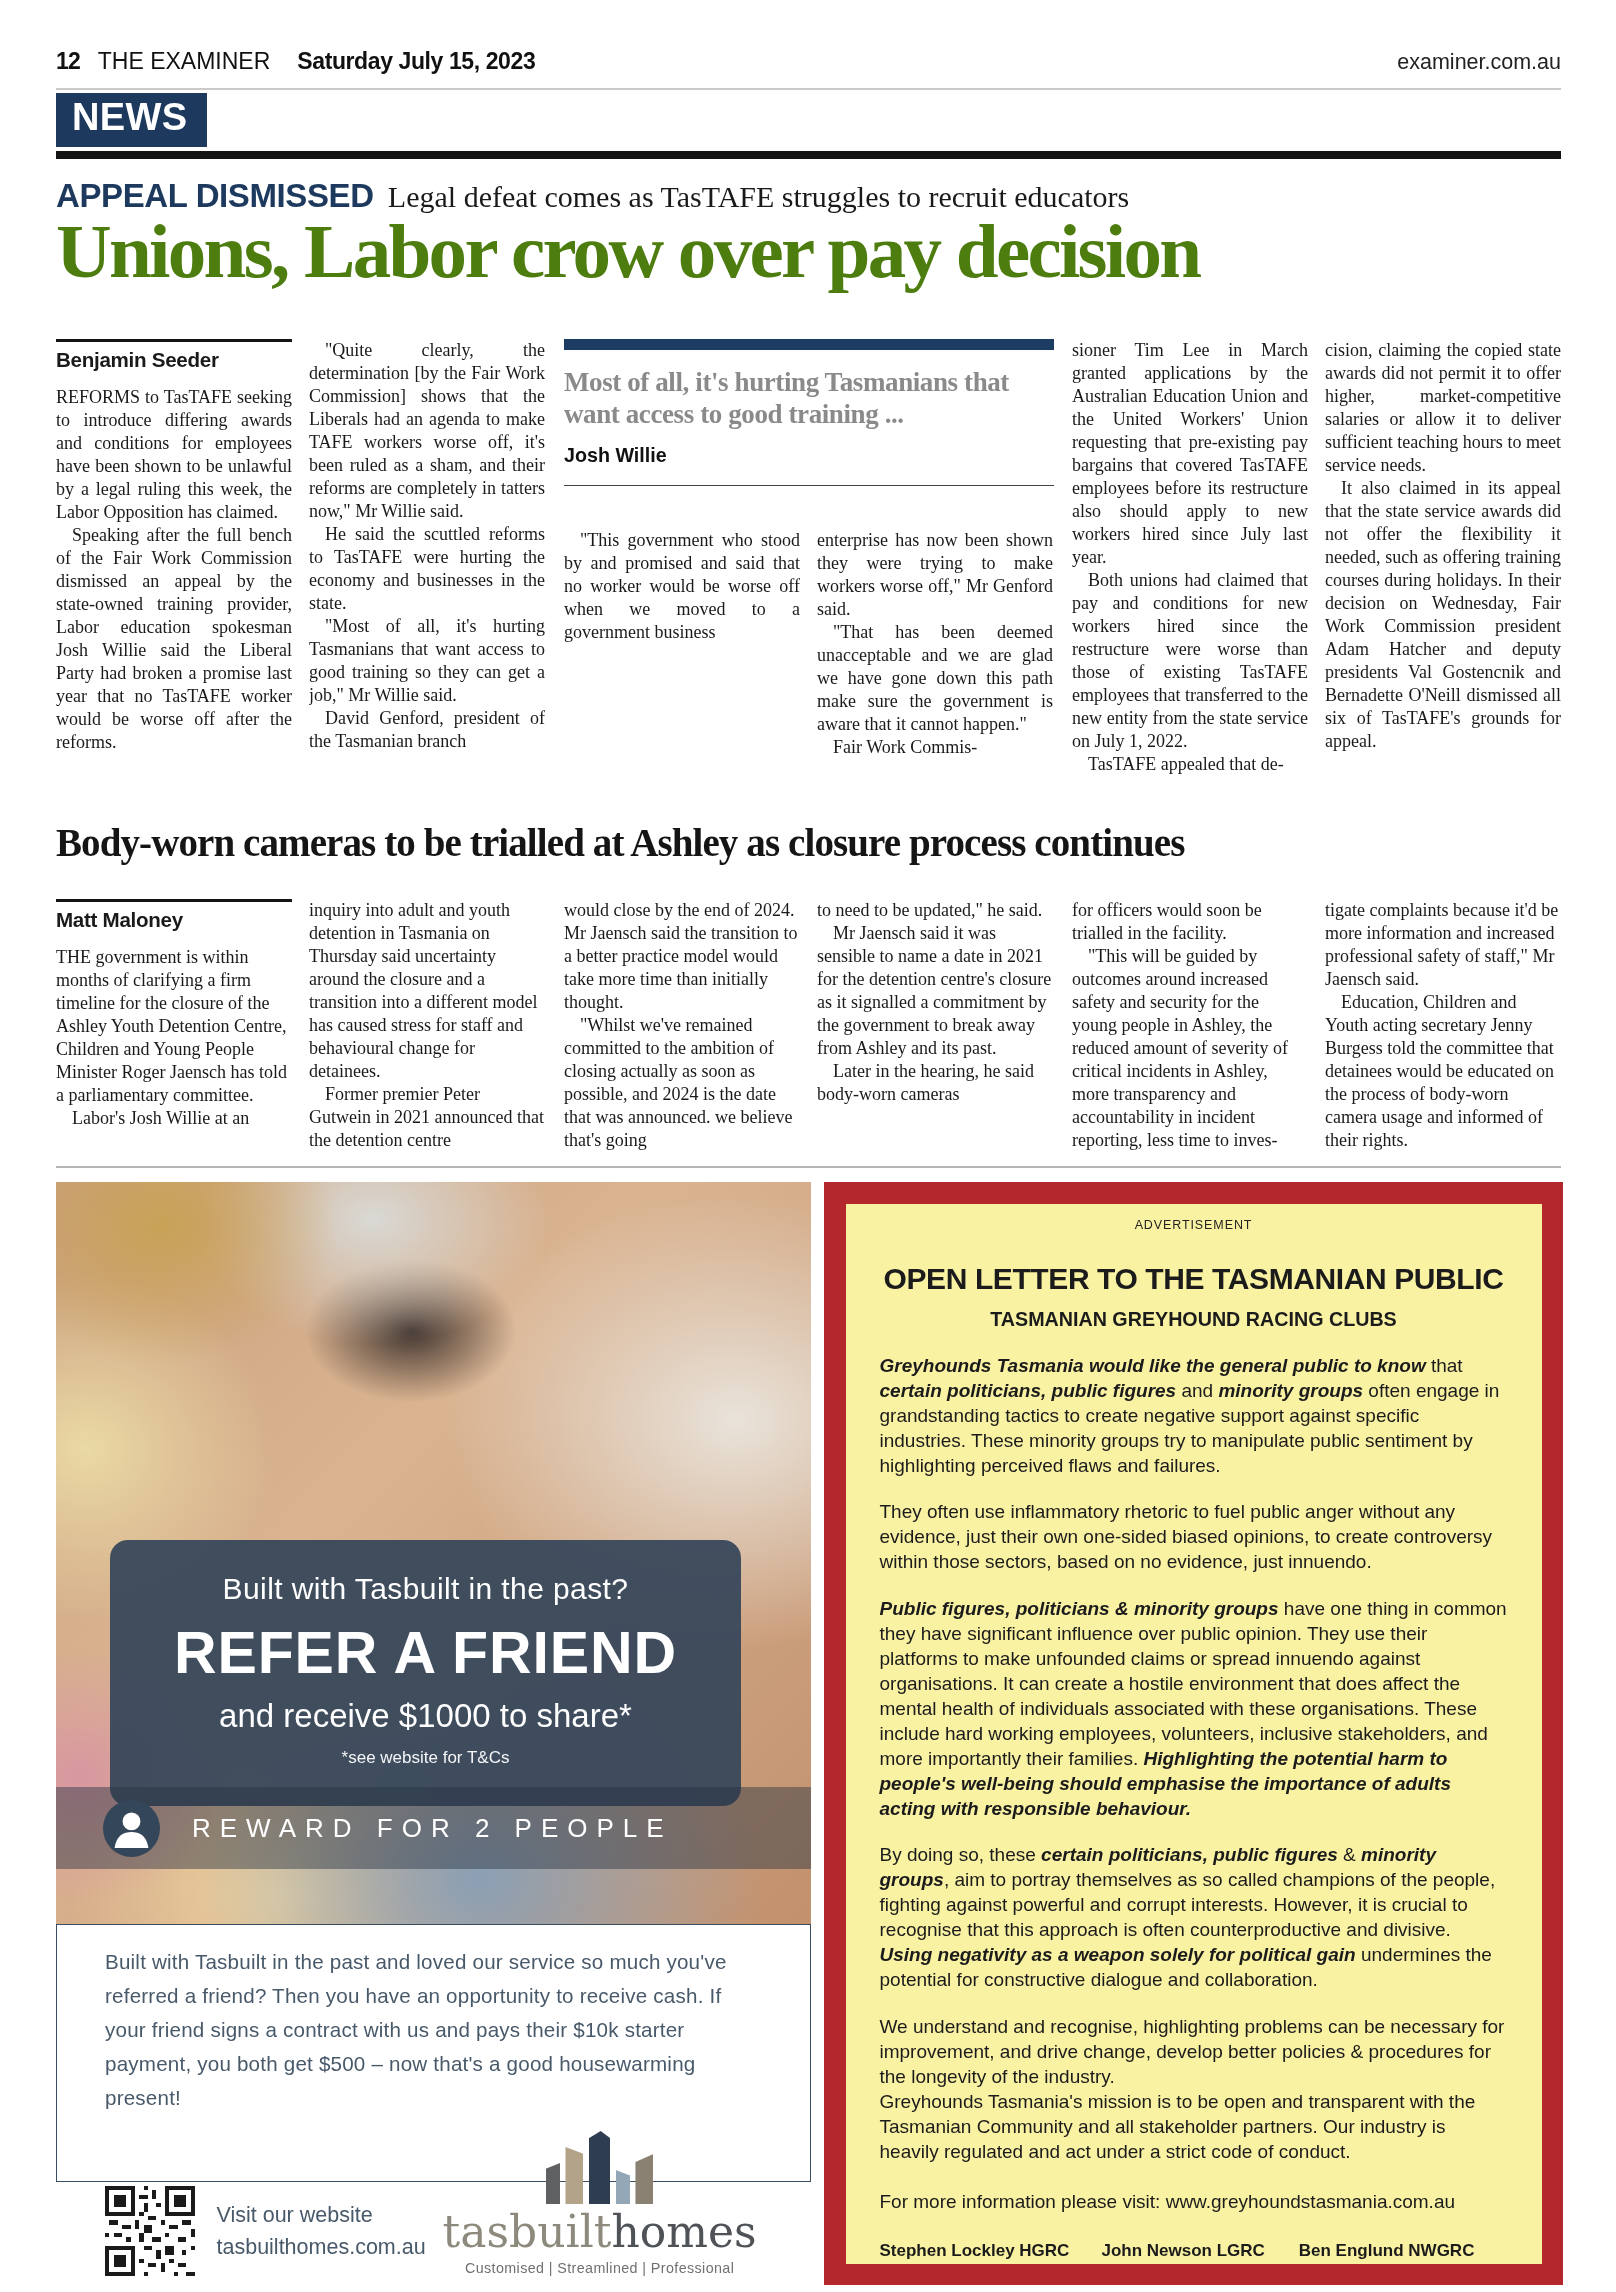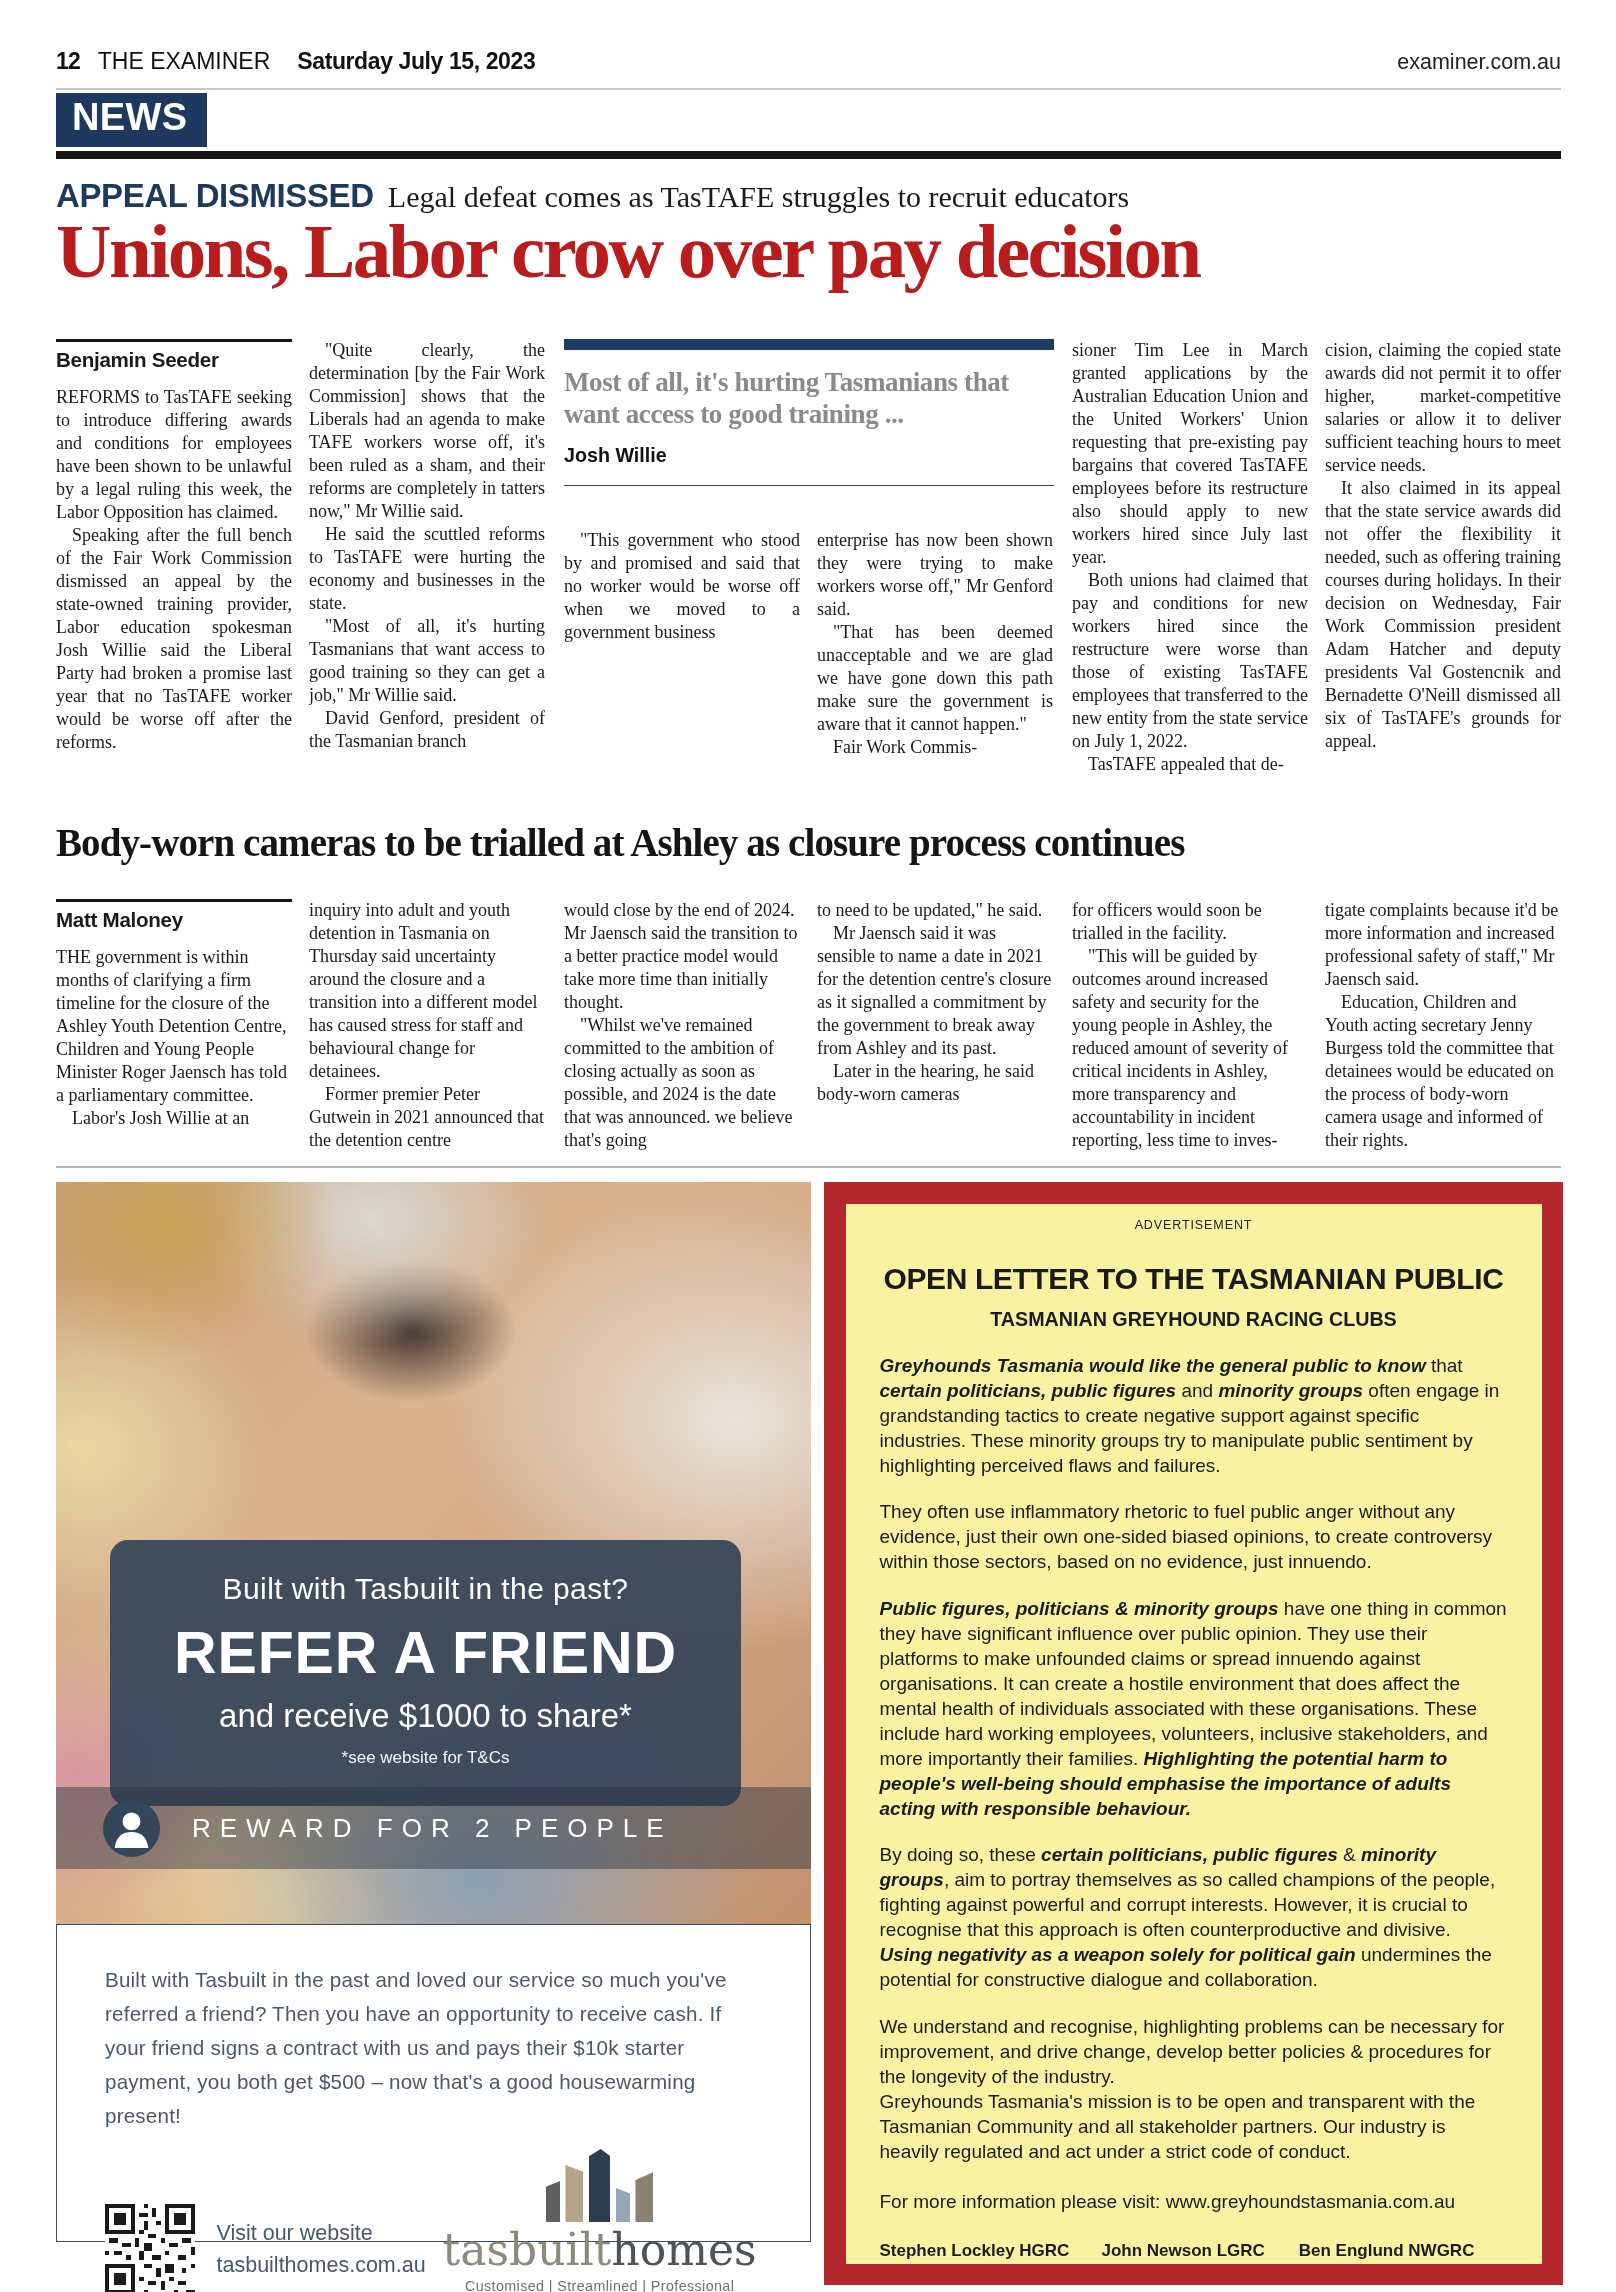--- a/index.html
+++ b/index.html
@@ -32,21 +32,21 @@
   
   #kicker-row { position: absolute; top: 177px; left: 56px; width: 1505px; display: flex; align-items: baseline; }
   #kicker {
     font-family: "Liberation Sans", sans-serif; font-weight: 800;
     font-size: 33px; color: #1d3a5e; letter-spacing: -0.4px;
   }
   #kicker-sub { font-size: 30px; margin-left: 14.3px; color: #1a1a1a; }
   #headline1 {
     position: absolute; top: 213px; left: 56px; width: 1505px;
     font-size: 77px; font-weight: 700; letter-spacing: -2.7px; line-height: 1;
-    color: #b91c1c; white-space: nowrap;
+    color: #4d7c0f; white-space: nowrap;
   }
   .article { position: absolute; left: 56px; width: 1505px; }
   #article1 { top: 339px; height: 482px; }
   #article2 { top: 899px; height: 265px; }
   .newscol {
     position: absolute; top: 0; width: 236px; height: 100%;
     overflow: hidden; font-size: 18px; line-height: 23px; color: #1a1a1a;
   }
   .just { text-align: justify; }
   .newscol p { margin: 0; }
@@ -106,22 +106,22 @@
     position: absolute; left: 0; top: 605px; width: 100%; height: 82px;
     background: rgba(40, 52, 66, 0.45);
     display: flex; align-items: center;
   }
   #reward-icon { margin-left: 47px; width: 57px; height: 57px; flex: 0 0 auto; }
   #reward-text {
     margin-left: 32px; color: #fff; font-family: "Liberation Sans", sans-serif;
     font-size: 26px; letter-spacing: 9px; font-weight: 400;
   }
   #ad-left-box {
-    width: 755px; height: 318px; border: 1.8px solid #3a4c5f; background: #fff;
-    padding: 38px 48px 18px; font-family: "Liberation Sans", sans-serif;
+    width: 755px; height: 258px; border: 1.8px solid #3a4c5f; background: #fff;
+    padding: 20px 48px 18px; font-family: "Liberation Sans", sans-serif;
   }
   #tasbuilt-body { font-size: 20.6px; line-height: 34px; color: #48596a; letter-spacing: 0.2px; }
   #ad-left-bottom { display: flex; justify-content: space-between; align-items: flex-end; margin-top: 16px; }
   #qr-group { display: flex; align-items: center; }
   #qr-code { width: 90px; height: 90px; flex: 0 0 auto; }
   #qr-caption { margin-left: 21.5px; font-size: 21.5px; line-height: 32px; color: #48596a; }
   #logo-block { text-align: center; margin-right: 5.4px; }
   #logo-bars { display: flex; align-items: flex-end; justify-content: center; gap: 5.4px; height: 73px; }
   .bar { display: inline-block; }
   #logo-wordmark { font-family: "DejaVu Serif", serif; font-size: 44px; letter-spacing: 0px; margin-top: 1.8px; }

